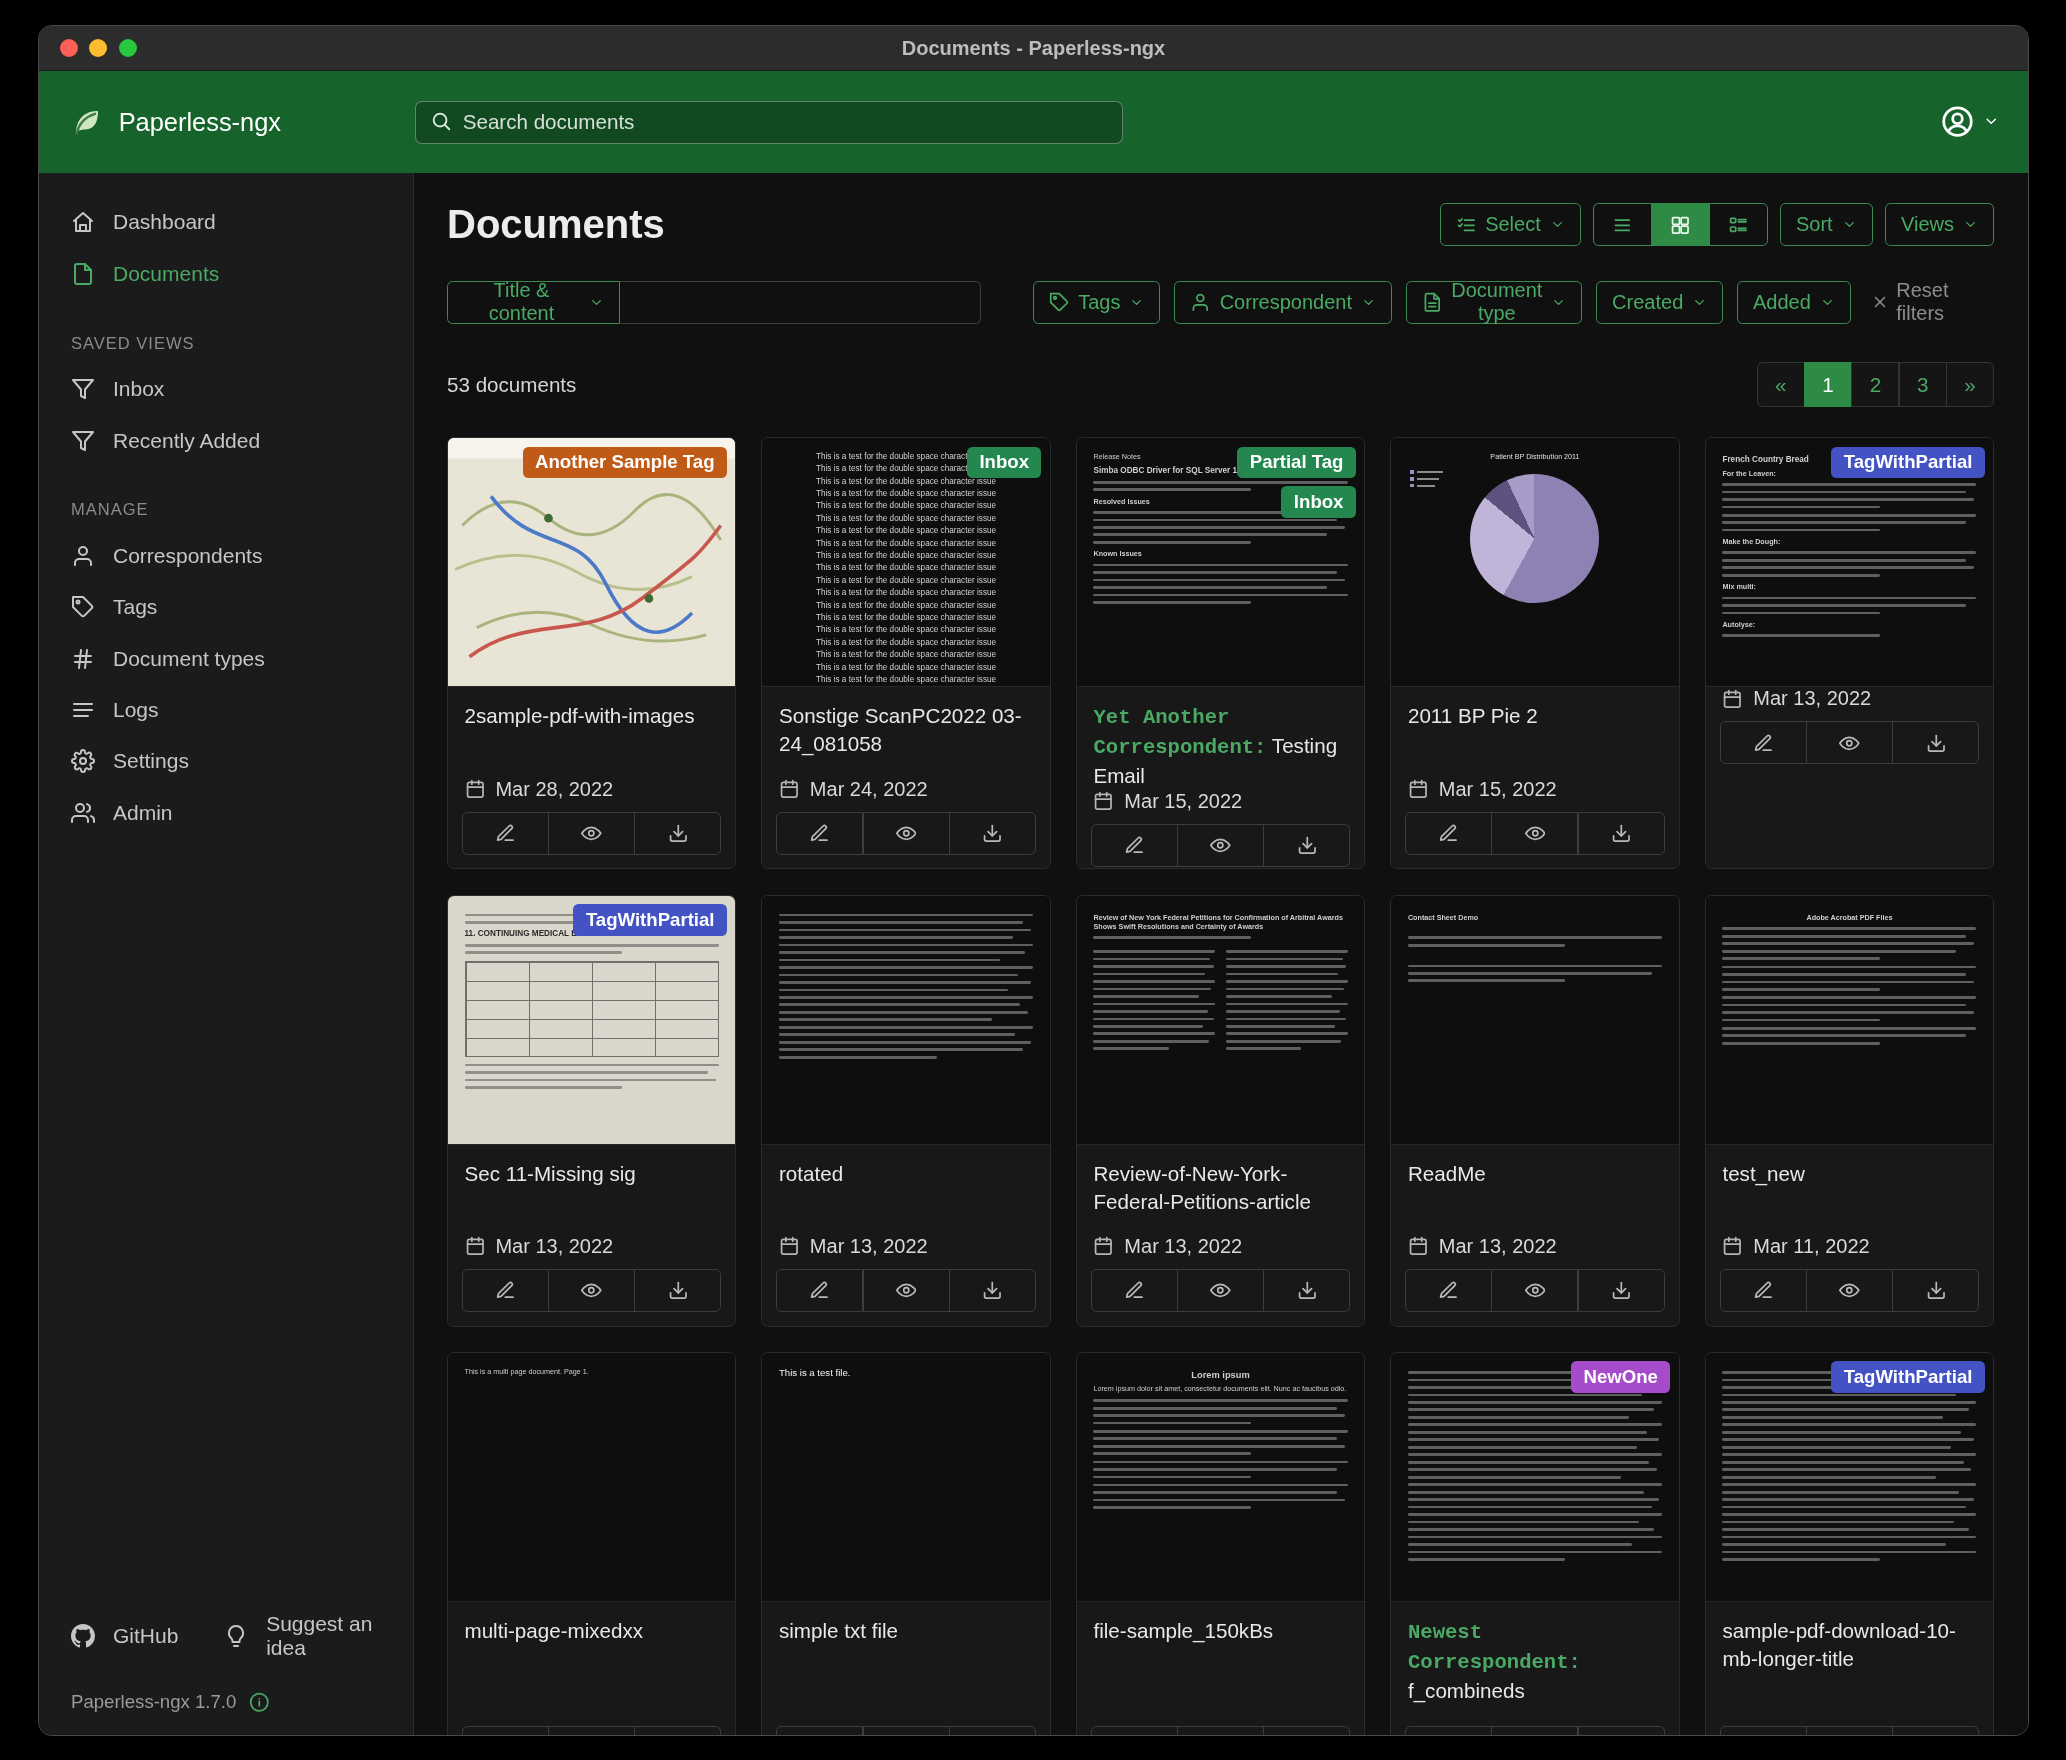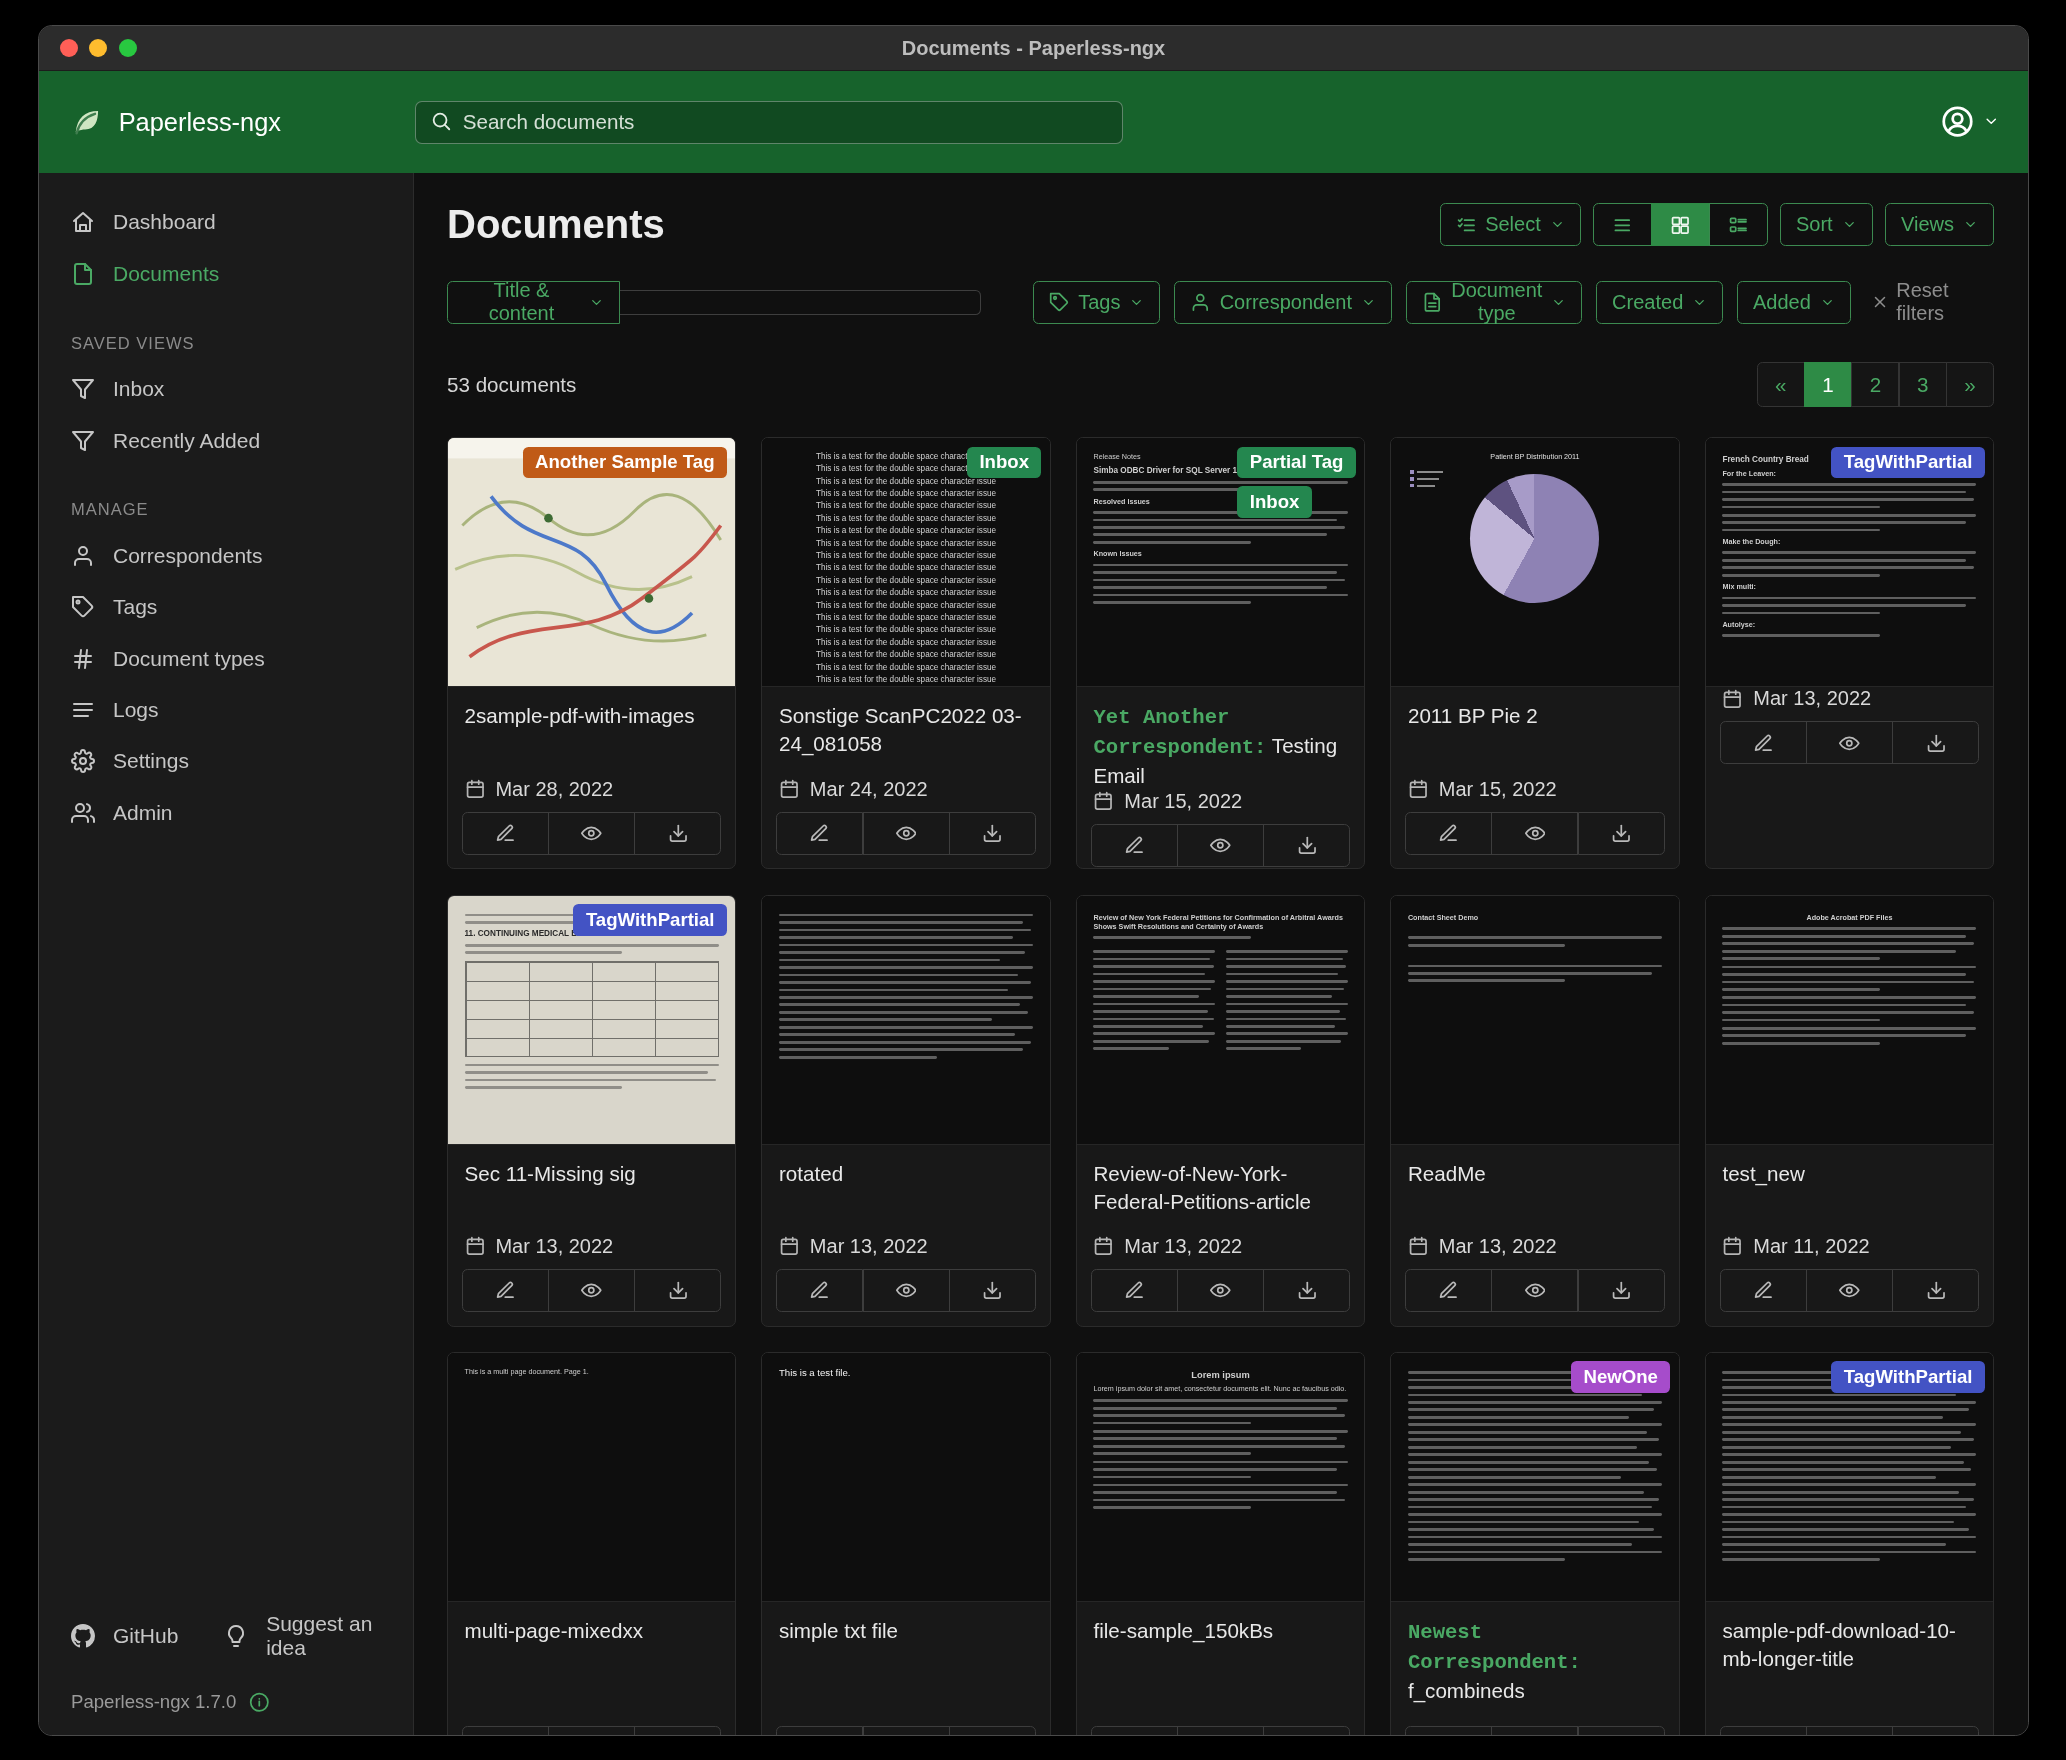--- a/index.html
+++ b/index.html
@@ -66,21 +66,21 @@
     border:0.7px solid #3c8a50; border-radius:5.5px; color:#4aa964; font-size:20px; cursor:pointer; }
   .btn .b-ic svg, .btn > svg { width:20.6px; height:20.6px; display:block; }
   .btn .caret svg { width:15px; height:15px; display:block; }
   .view-group { display:inline-flex; }
   .view-group .btn { border-radius:0; margin-left:-0.7px; padding:0 18px; }
   .view-group .btn:first-child { border-radius:5.5px 0 0 5.5px; margin-left:0; }
   .view-group .btn:last-child { border-radius:0 5.5px 5.5px 0; }
   .view-group .btn.active { background:#2e8b46; color:#eef6ef; border-color:#2e8b46; }
 
   .filters { display:flex; align-items:center; gap:13.7px; margin-top:32px; }
-  .input-group { display:flex; margin-right:38px;align-items:center; }
+  .input-group { display:flex; margin-right:38px; }
   .input-group .btn { border-radius:5.5px 0 0 5.5px; }
   .filter-input { width:385px; background:transparent; border:0.7px solid #3e3e3e; border-left:0;
     border-radius:0 5.5px 5.5px 0; color:#eee; font-size:20px; padding:0 13.7px; outline:0; }
   .filter-dd { display:flex; align-items:center; gap:13.7px; }
   .reset { display:flex; align-items:center; gap:6.9px; color:#8d8d8d; font-size:20px;
     margin-left:6.9px; cursor:pointer; }
   .reset .r-ic svg{ width:18px; height:18px; display:block; }
 
   .list-meta { display:flex; align-items:center; margin-top:37px; }
   .doc-count { color:#d5d5d5; font-size:20.6px; }
@@ -96,21 +96,21 @@
   .grid { display:grid; grid-template-columns:repeat(5,1fr); gap:25.4px; margin-top:30px; }
   .card { background:#181818; border:0.7px solid #2b2b2b; border-radius:6.9px; overflow:hidden;
     display:flex; flex-direction:column; height:432px; cursor:pointer; }
   .thumb-wrap { position:relative; height:249px; flex:0 0 auto; background:#0f0f0f;
     border-bottom:0.7px solid #262626; overflow:hidden; }
   .thumb { position:absolute; inset:0; padding:12.4px 16.5px; overflow:hidden; }
   .thumb.nopad { padding:0; }
   .thumb.darkbg { background:#0e0e0e; color:#cfcfcf; }
   .thumb.lightbg { background:#d9d6cb; color:#2b2b2b; }
   .tags-overlay { position:absolute; top:8.2px; right:8.2px; display:flex; flex-direction:column;
-    align-items:flex-start; gap:8.2px; }
+    align-items:flex-end; gap:8.2px; }
   .tag-badge { color:#fff; font-size:18.6px; font-weight:700; padding:4.8px 12.4px; border-radius:5.5px;
     white-space:nowrap; }
   .card-title { flex:1; padding:15px 16.5px 0; color:#e8e8e8; font-size:20.6px; line-height:1.35; }
   .card-title .corr { color:#4aa964; font-weight:600;font-family:Liberation Mono, monospace; }
   .card-date { display:flex; align-items:center; gap:10.3px; color:#d9d9d9; font-size:20px;
     padding:0 16.5px; margin-bottom:11px; }
   .card-date .d-ic { color:#b5b5b5; }
   .card-date .d-ic svg{ width:20.6px; height:20.6px; display:block; }
   .card-actions { display:flex; margin:0 13.7px 13.7px; }
   .card-action { flex:1; height:43px; display:inline-flex; align-items:center; justify-content:center;

